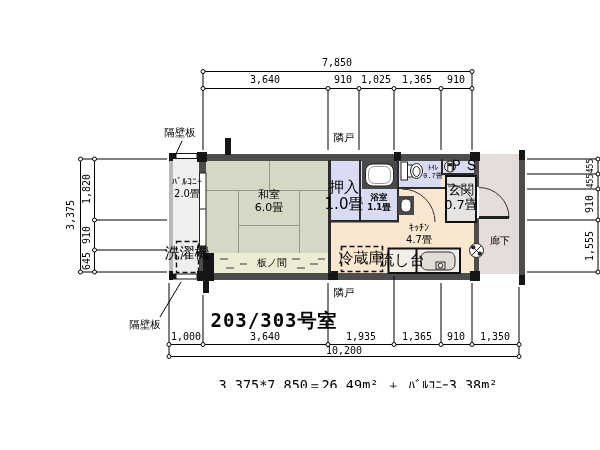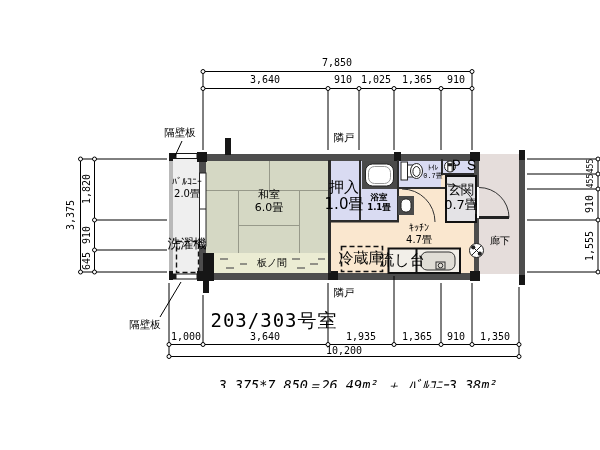--- a/index.html
+++ b/index.html
@@ -11,22 +11,22 @@
   .lbl .line{display:block;}
   .dim{font-family:"DejaVu Sans Mono",monospace;font-size:10px;}
   .dim-v{transform:translate(-50%,-50%) rotate(-90deg);}
   .dim-sm{font-size:8px;}
   .room{font-size:10px;}
   .room-lg{font-size:11px;}
   .room-md{font-size:15px;}
   .room-sm{font-size:8.5px;font-weight:bold;}
   .room-xs{font-size:7px;font-family:Liberation Mono, monospace;}
   .anno{font-size:10.5px;}
-  .title{font-family:"DejaVu Sans Mono","DejaVu Sans",monospace;font-size:19px;letter-spacing:1px;}
-  .formula{font-family:"DejaVu Sans Mono","DejaVu Sans",monospace;font-size:13.5px;font-style:italic;}
+  .title{font-family:"DejaVu Sans Mono","DejaVu Sans",monospace;font-size:19px;letter-spacing:1px;font-weight:bold;}
+  .formula{font-family:"DejaVu Sans Mono","DejaVu Sans",monospace;font-size:13.5px;}
 </style>
 </head>
 <body>
 
 <div id="plan">
 
   <svg width="600" height="450" viewBox="0 0 600 450">
 
     <rect x="131" y="158" width="27" height="116" fill="#efefef"></rect>
     <rect x="163" y="160" width="123" height="93" fill="#d5d8c4"></rect>
@@ -251,21 +251,21 @@
   <div class="lbl dim" style="left:319px;top:337px">1,935</div>
   <div class="lbl dim" style="left:375px;top:337px">1,365</div>
   <div class="lbl dim" style="left:414px;top:337px">910</div>
   <div class="lbl dim" style="left:453px;top:337px">1,350</div>
   <div class="lbl dim" style="left:302px;top:351px">10,200</div>
 
   <div class="lbl room" style="left:145px;top:187px;font-size:10px">
     <span class="line">ﾊﾞﾙｺﾆｰ</span>
     <span class="line">2.0畳</span>
   </div>
-  <div class="lbl room" style="left:145px;top:244px;font-size:13px">洗濯機</div>
+  <div class="lbl room" style="left:145px;top:254px;font-size:15px">洗濯機</div>
 
   <div class="lbl room-lg" style="left:227px;top:202px">
     <span class="line">和室</span>
     <span class="line">6.0畳</span>
   </div>
   <div class="lbl room" style="left:230px;top:263px">板ノ間</div>
 
   <div class="lbl room-md" style="left:302px;top:196px">
     <span class="line">押入</span>
     <span class="line">1.0畳</span>

